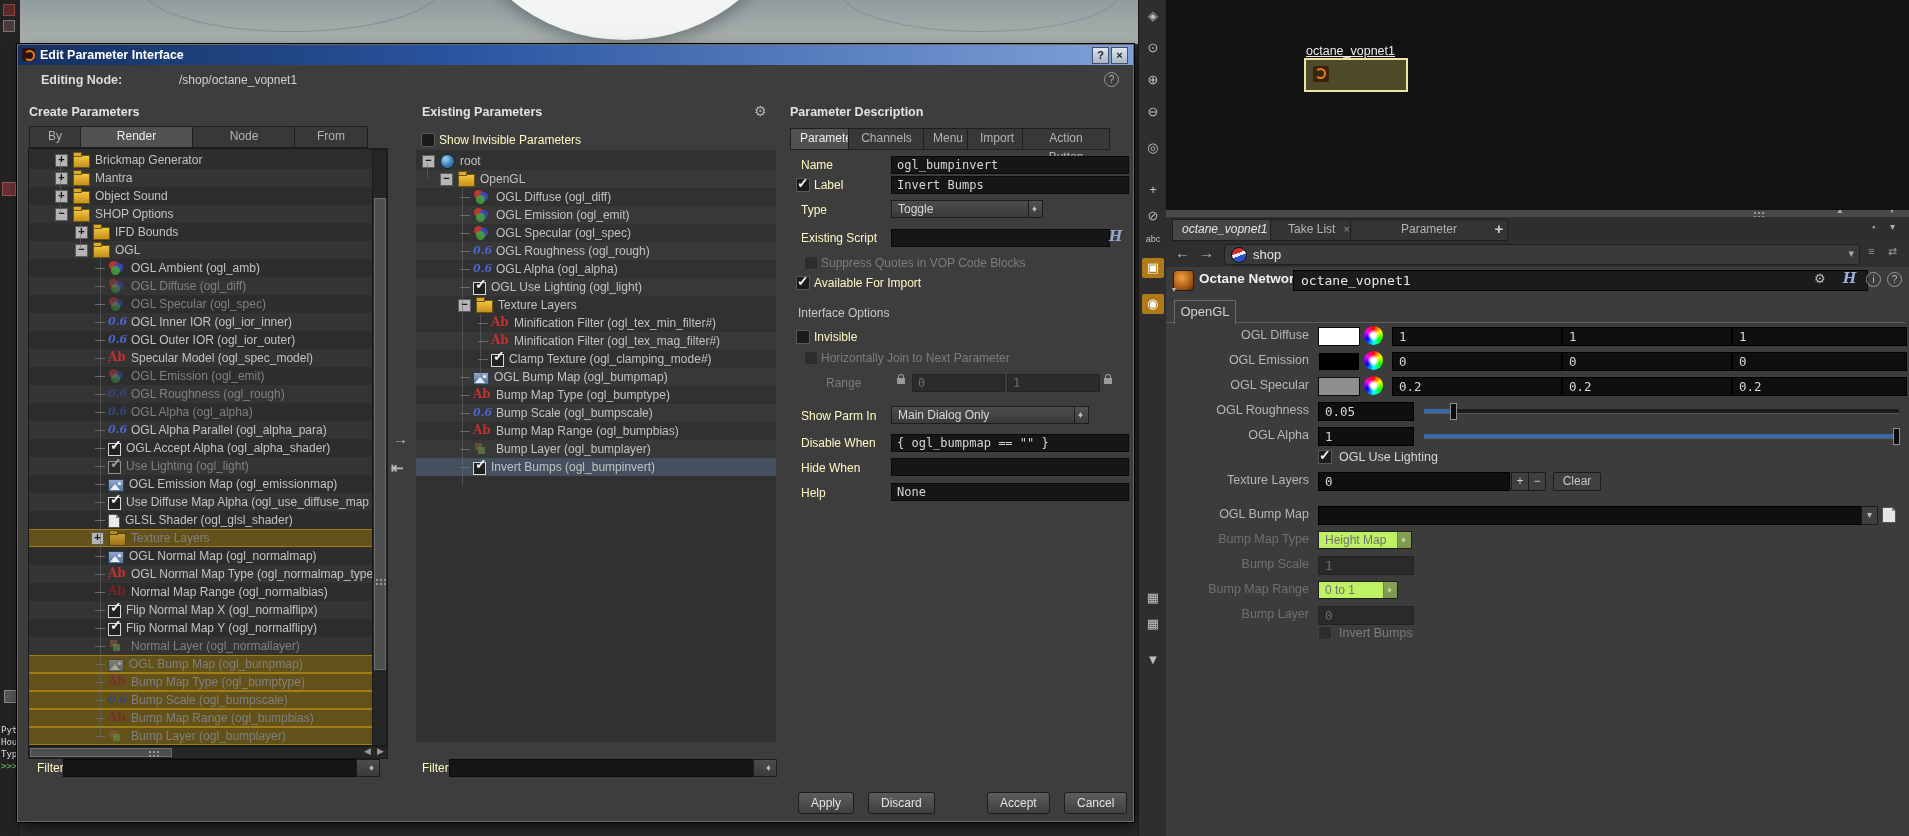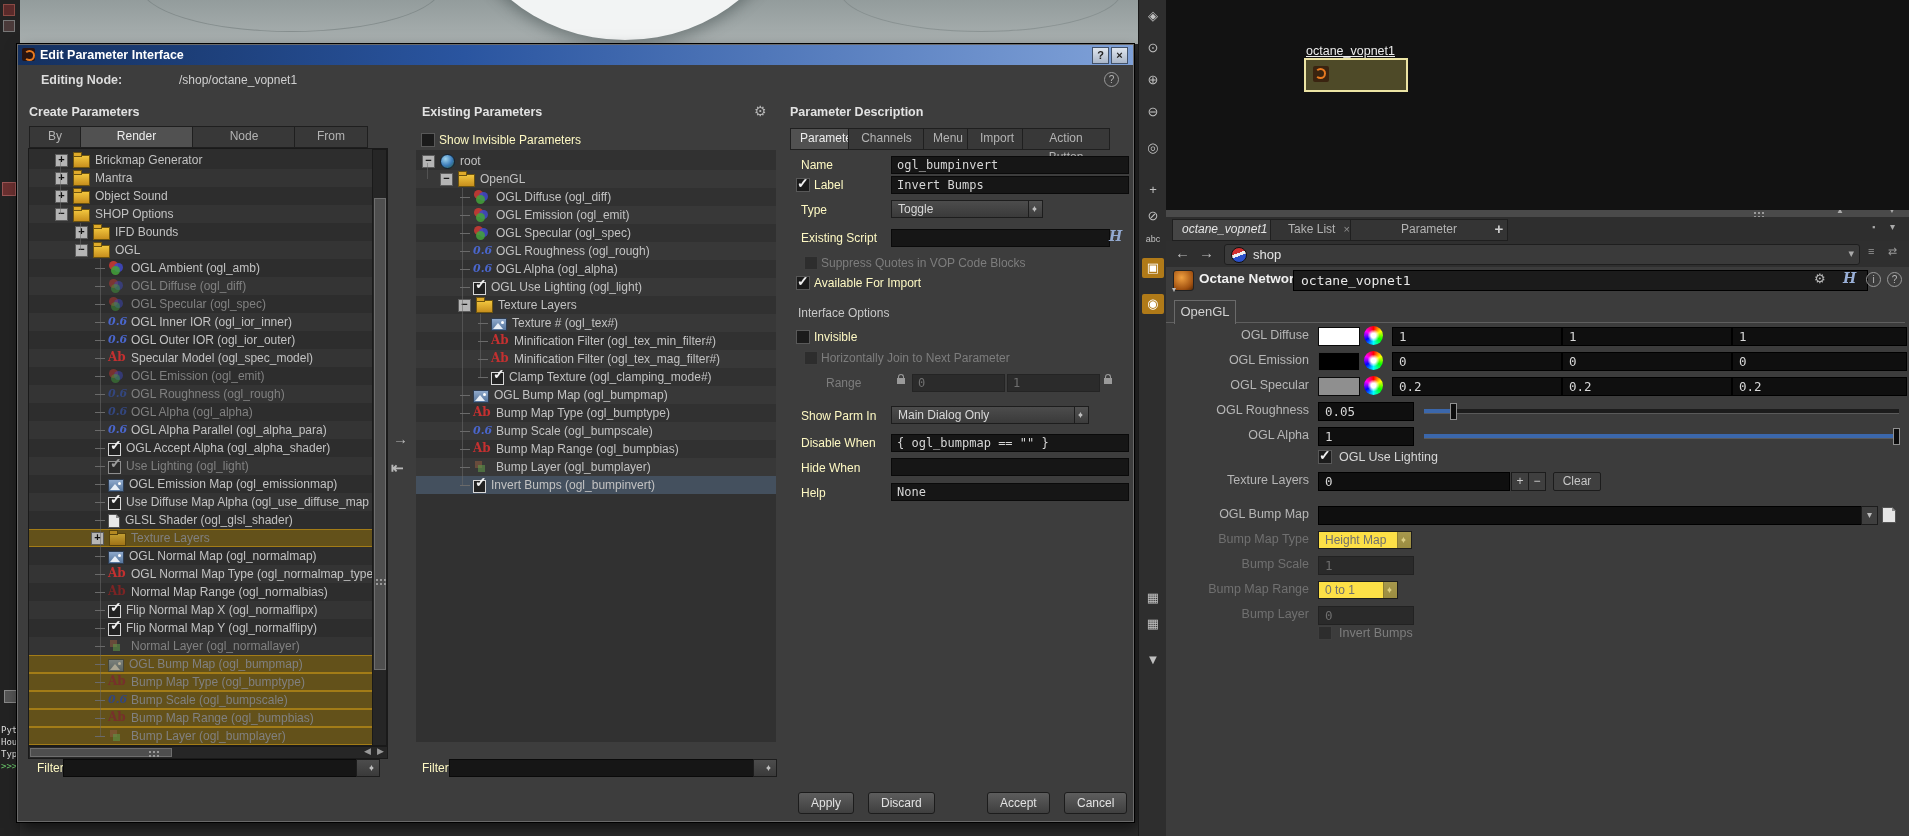--- a/index.html
+++ b/index.html
@@ -7,21 +7,21 @@
           font-family:"Liberation Sans",sans-serif;color:#c8c8c8;font-size:12px;}
   .abs{position:absolute;}
   
   .fld{position:absolute;background:#161616;border:1px solid #0a0a0a;color:#d6d6d6;
        font-family:"DejaVu Sans Mono",monospace;font-size:12px;line-height:16px;height:16px;
        padding-left:5px;overflow:hidden;white-space:nowrap;}
   .fld.dis{background:#2b2b2b;border-color:#242424;color:#6f6f6f;}
   .drop{position:absolute;background:linear-gradient(#4c4c4c,#3a3a3a);border:1px solid #1d1d1d;
         color:#d8d8d8;font-size:12px;line-height:16px;height:16px;padding:0 18px 0 6px;
         white-space:nowrap;overflow:hidden;}
-  .drop.dis{background:#fde047;color:#707070;}
+  .drop.dis{background:#bef264;color:#707070;}
   .spin{position:absolute;right:0;top:0;width:13px;height:100%;border-left:1px solid #1d1d1d;
         background:linear-gradient(#525252,#3c3c3c);}
   .spin::before{content:"▲";position:absolute;top:-1px;left:2px;font-size:7px;color:#bbb;}
   .spin::after{content:"▼";position:absolute;bottom:-1px;left:2px;font-size:7px;color:#bbb;}
   .cb{position:absolute;width:12px;height:12px;background:#1b1b1b;border:1px solid #585858;}
   .cb.dis{background:#2d2d2d;border-color:#3e3e3e;}
   .cb.on::after{content:"✓";position:absolute;left:0px;top:-4px;font-size:14px;font-weight:bold;color:#efefef;}
   .btn{position:absolute;height:20px;background:linear-gradient(#5d5d5d,#3f3f3f);border:1px solid #1c1c1c;
        border-radius:3px;color:#e2e2e2;font-size:12px;text-align:center;line-height:20px;padding:0 12px;}
   .lbl{position:absolute;color:#fef9c3;white-space:nowrap;}
@@ -442,28 +442,20 @@
             <span class="ticon i-check">
               <b>✓</b>
             </span>
             <span class="tlabel">OGL Use Lighting (ogl_light)</span>
           </div>
           <div class="trow" style="padding-left: 42px;">
             <span class="expbox">−</span>
             <span class="ticon i-folder"></span>
             <span class="tlabel">Texture Layers</span>
           </div>
-          <div class="trow alt" style="padding-left: 62px;">
-            <span class="tick"></span>
-            <span class="ticon i-image">
-              <i class="mt"></i>
-              <i class="sun"></i>
-            </span>
-            <span class="tlabel">Texture # (ogl_tex#)</span>
-          </div>
           <div class="trow" style="padding-left: 62px;">
             <span class="tick"></span>
             <span class="ticon i-string">Ab</span>
             <span class="tlabel">Minification Filter (ogl_tex_min_filter#)</span>
           </div>
           <div class="trow alt" style="padding-left: 62px;">
             <span class="tick"></span>
             <span class="ticon i-string">Ab</span>
             <span class="tlabel">Minification Filter (ogl_tex_mag_filter#)</span>
           </div>

